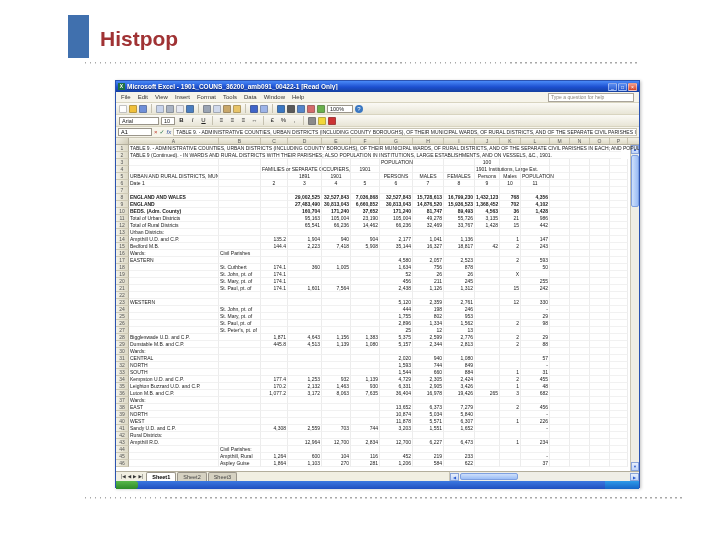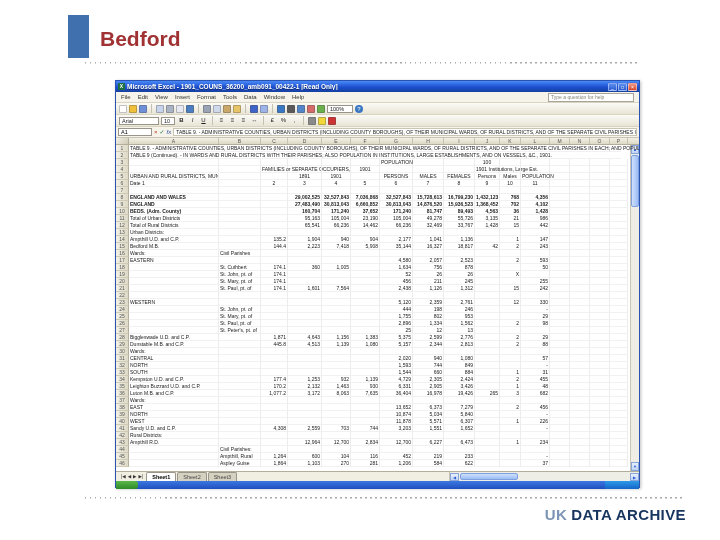--- a/index.html
+++ b/index.html
@@ -101,21 +101,21 @@
   .xl-taskbar{height:8px;background:linear-gradient(180deg,#3c78e0,#1f4fc0);display:flex;align-items:stretch;}
   .start-btn{width:22px;background:linear-gradient(180deg,#59b84a,#2e8a28);border-radius:0 3px 3px 0;flex:none;}
   .tray{margin-left:auto;width:34px;background:linear-gradient(180deg,#2e9ae8,#1565c8);flex:none;}
 </style>
 </head>
 <body>
 
 <div class="slide">
 
   <div class="accent-bar"></div>
-  <h1 class="slide-title">Bedford</h1>
+  <h1 class="slide-title">Histpop</h1>
   <div class="dotline top"></div>
 
   <div class="xl-window">
 
     <div class="xl-titlebar">
       <span class="xl-appicon">X</span>
       <span class="xl-title">Microsoft Excel - 1901_COUNS_36200_amb091_00422-1  [Read Only]</span>
       <span class="winbtns">
         <span class="wbtn">_</span>
         <span class="wbtn">□</span>
@@ -1093,17 +1093,14 @@
     </div>
 
     <div class="xl-taskbar">
       <span class="start-btn"></span>
       <span class="tray"></span>
     </div>
 
   </div>
 
   <div class="dotline bottom"></div>
-  <div class="footer-brand">
-    <span class="brand-uk">UK</span><span class="brand-rest">DATA ARCHIVE</span>
-  </div>
 
 </div>
 
 </body></html>

